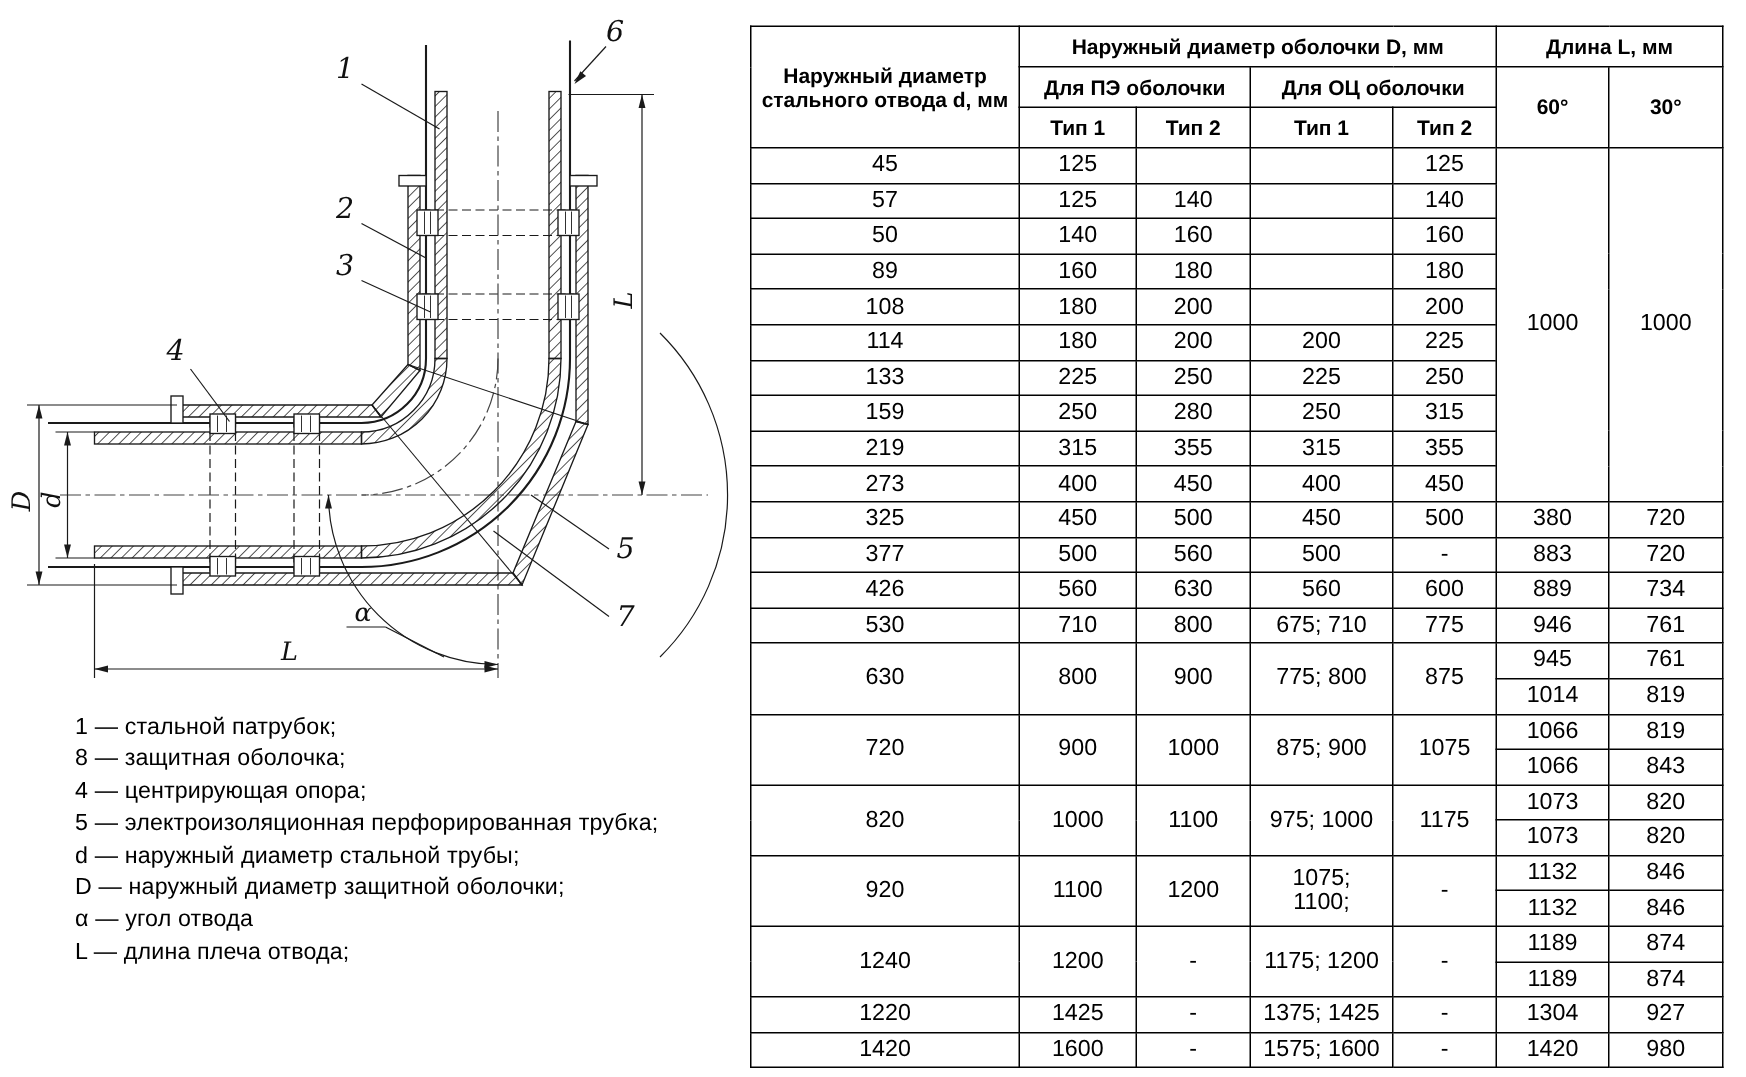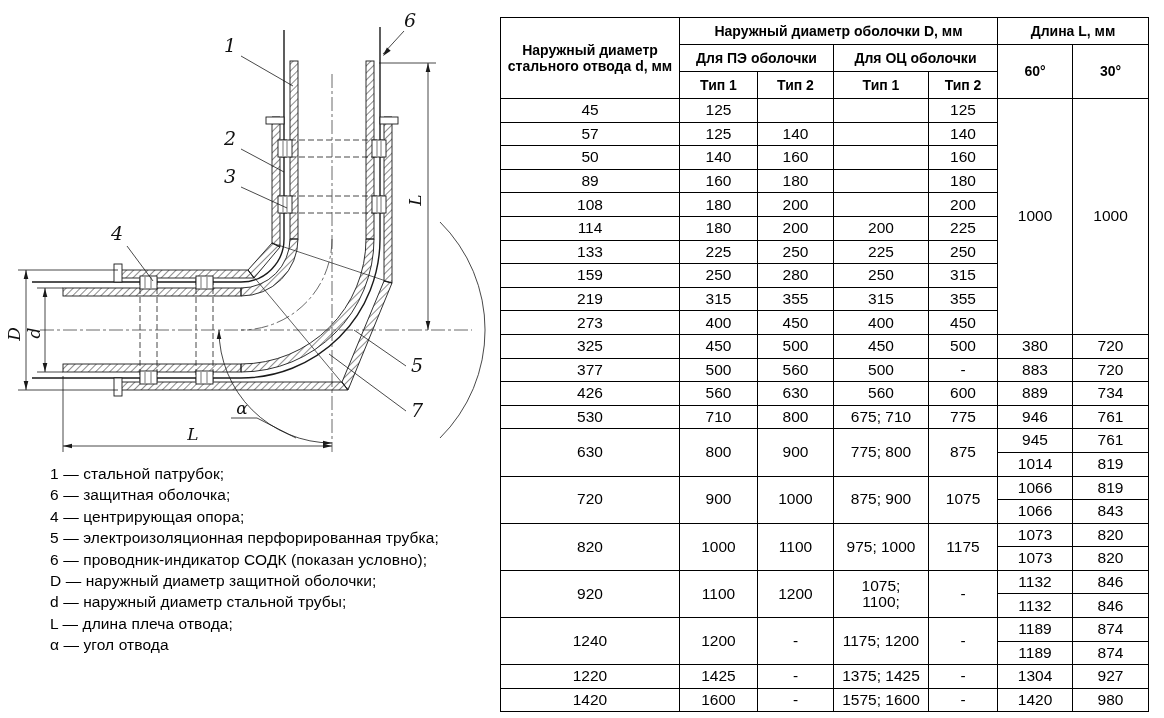--- a/index.html
+++ b/index.html
@@ -4,21 +4,21 @@
 <style>
   html,body{margin:0;padding:0;background:#fff;}
   #page{position:relative;width:1164px;height:718px;background:#fff;overflow:hidden;
         font-family:"Liberation Sans",sans-serif;color:#000;}
   
   #drawing{position:absolute;left:0;top:0;}
   svg text{fill:#111;}
   .lbl{font-family:"DejaVu Serif",serif;font-style:italic;font-size:19px;}
   .dimlbl{font-family:"DejaVu Serif",serif;font-style:italic;font-size:17px;}
   
-  #legend{position:absolute;left:50px;top:463px;font-size:15.5px;line-height:21.4px;
+  #legend{position:absolute;left:50px;top:474px;font-size:15.5px;line-height:21.4px;
           font-weight:500;letter-spacing:.1px;white-space:nowrap;}
   
   #tblwrap{position:absolute;left:500px;top:17px;}
   table{border-collapse:collapse;table-layout:fixed;width:648px;background:#fff;}
   th,td{border:1px solid #000;text-align:center;vertical-align:middle;
         padding:0 2px;overflow:hidden;}
   thead th{font-weight:bold;font-size:14px;line-height:1.15;height:26px;}
   tbody td{font-size:15.5px;font-weight:400;height:22.6px;line-height:1.05;white-space:pre-line;}
 </style>
 </head>
@@ -169,28 +169,27 @@
       <text class="dimlbl" x="421" y="200" transform="rotate(-90 421 200)">L</text>
       <text class="dimlbl" x="193" y="440">L</text>
       <text class="dimlbl" x="20" y="334" transform="rotate(-90 20 334)">D</text>
       <text class="dimlbl" x="40" y="333" transform="rotate(-90 40 333)">d</text>
       <text class="dimlbl" x="242" y="414">α</text>
     </g>
   </svg>
 
   <div id="legend">
       <div>1 — стальной патрубок;</div>
-      <div>6 — защитная оболочка;</div>
+      <div>8 — защитная оболочка;</div>
       <div>4 — центрирующая опора;</div>
       <div>5 — электроизоляционная перфорированная трубка;</div>
-      <div>6 — проводник-индикатор СОДК (показан условно);</div>
+      <div>d — наружный диаметр стальной трубы;</div>
       <div>D — наружный диаметр защитной оболочки;</div>
-      <div>d — наружный диаметр стальной трубы;</div>
+      <div>α — угол отвода</div>
       <div>L — длина плеча отвода;</div>
-      <div>α — угол отвода</div>
     </div>
 
   <div id="tblwrap">
     <table id="dims-table">
       <colgroup id="cols">
           <col style="width: 179px;">
           <col style="width: 78px;">
           <col style="width: 76px;">
           <col style="width: 95px;">
           <col style="width: 69px;">

